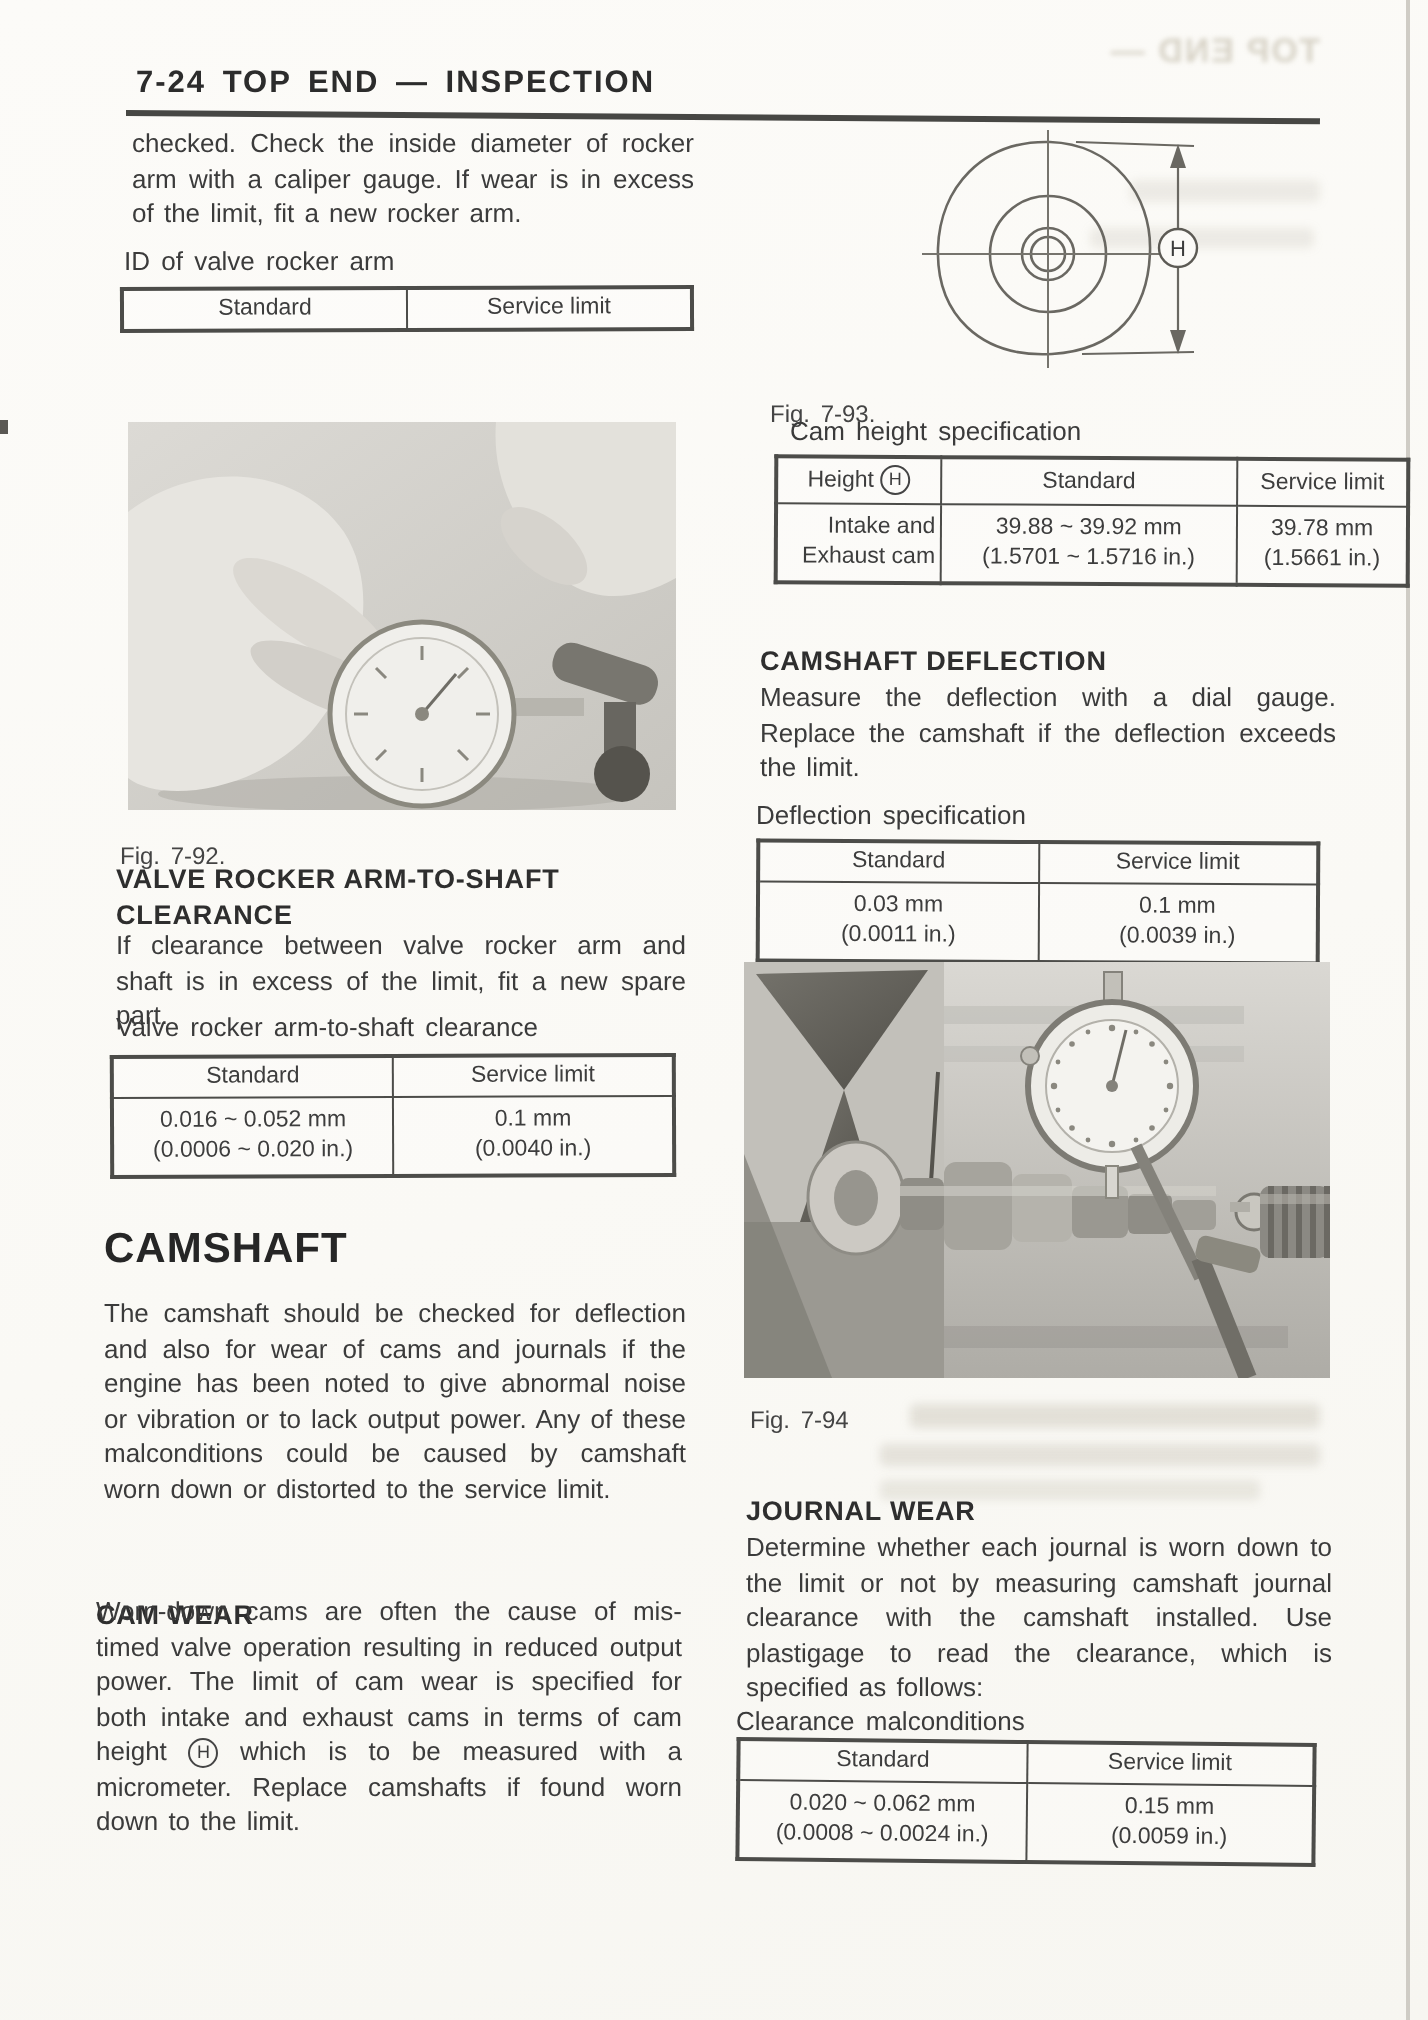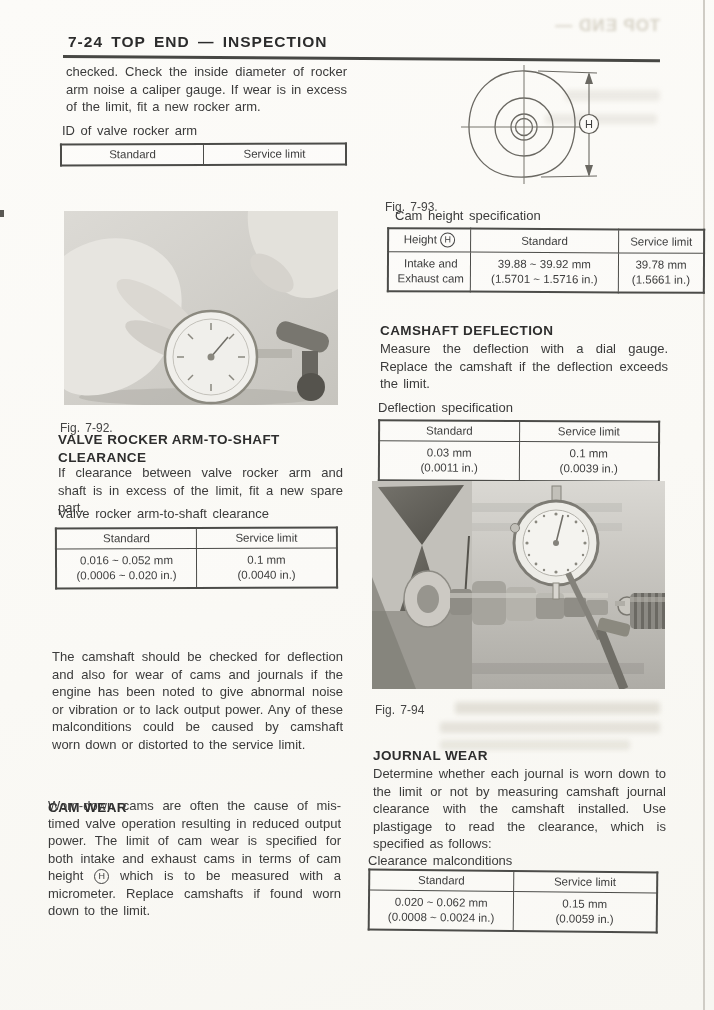--- a/index.html
+++ b/index.html
@@ -19,21 +19,21 @@
   
   .para{font-size:13px;line-height:17.5px;text-align:justify;word-spacing:1.5px;color:#3b3b3b;}
   .sec-h{font-weight:bold;font-size:13.5px;letter-spacing:.4px;color:#2e2e2e;line-height:18px;}
   .big-h{font-weight:bold;font-size:21px;letter-spacing:.5px;color:#262626;}
   .tlabel{font-size:13px;word-spacing:2px;color:#3b3b3b;}
   .cap{font-size:12px;color:#444;word-spacing:2px;margin-top:12px;}
   
   table.spec{border-collapse:collapse;border:2px solid #4c4c49;width:100%;background:rgba(255,255,255,0.25);}
   table.spec th{border:1px solid #4c4c49;border-bottom:1.5px solid #4c4c49;font-weight:normal;font-size:11.5px;padding:3px 2px 4px;color:#3d3d3d;}
   table.spec td{border:1px solid #4c4c49;font-size:11.5px;line-height:14.5px;text-align:center;padding:4px 2px 5px;white-space:pre-line;color:#3d3d3d;}
-  table.spec td.lft{text-align:center;padding-left:5px;}
+  table.spec td.lft{text-align:right;padding-left:5px;}
   .circled{display:inline-block;width:13px;height:13px;line-height:13px;border:1px solid #444;border-radius:50%;font-size:9px;text-align:center;vertical-align:1px;}
   
   .photo{display:block;}
   .edge-r{background:#cfccc5;}
   .speck{background:#5a5853;}
 </style>
 </head>
 <body>
 
 <div class="page">
@@ -44,21 +44,21 @@
   <div class="abs gbar" style="left:455px;top:702px;width:205px;height:12px;background:rgba(150,142,118,0.22);"></div>
   <div class="abs gbar" style="left:440px;top:722px;width:220px;height:11px;background:rgba(150,142,118,0.20);"></div>
   <div class="abs gbar" style="left:440px;top:740px;width:190px;height:10px;background:rgba(150,142,118,0.16);"></div>
 
   <div class="abs edge-r" style="left:703px;top:0;width:2px;height:1010px;"></div>
   <div class="abs speck" style="left:0;top:210px;width:4px;height:7px;"></div>
 
   <div class="abs hdr" style="left:68px;top:33px;">7-24  TOP END — INSPECTION</div>
   <div class="abs hdr-rule" style="left:63px;top:55px;width:597px;"></div>
 
-  <div class="abs para" style="left:66px;top:63px;width:281px;">checked.  Check the inside diameter of rocker arm noise a caliper gauge.  If wear is in excess of the limit, fit a new rocker arm.</div>
+  <div class="abs para" style="left:66px;top:63px;width:281px;">checked.  Check the inside diameter of rocker arm with a caliper gauge.  If wear is in excess of the limit, fit a new rocker arm.</div>
 
   <div class="abs tlabel" style="left:62px;top:123px;">ID of valve rocker arm</div>
 
   <table class="spec abs" style="left:60px;top:143px;width:287px;transform:rotate(-0.2deg);">
     <tbody>
         <tr>
       <th style="width:50%;">Standard</th>
       <th>Service limit</th>
     </tr>
   </tbody>
@@ -124,20 +124,21 @@
     </tr>
     <tr>
       <td>0.016 ~ 0.052 mm
 (0.0006 ~ 0.020 in.)</td>
       <td>0.1 mm
 (0.0040 in.)</td>
     </tr>
   </tbody>
     </table>
 
+  <div class="abs big-h" style="left:52px;top:613px;">CAMSHAFT</div>
   <div class="abs para" style="left:52px;top:648px;width:291px;">The camshaft should be checked for deflection and also for wear of cams and journals if the engine has been noted to give abnormal noise or vibration or to lack output power.  Any of these malconditions could be caused by camshaft worn down or distorted to the service limit.</div>
 
   <div class="abs sec-h" style="left:48px;top:779px;margin-top:20px;">CAM WEAR</div>
   <div class="abs para" style="left:48px;top:797px;width:293px;"><span>Worn-down cams are often the cause of mis-timed valve operation resulting in reduced output power.  The limit of cam wear is specified for both intake and exhaust cams in terms of cam height </span><span class="circled">H</span><span> which is to be measured with a micrometer.  Replace camshafts if found worn down to the limit.</span></div>
 
   <svg class="abs" style="left:373px;top:64px;" width="292" height="122" viewBox="0 0 292 122">
     <g fill="none" stroke="#6a6862" stroke-width="1.3">
       <path d="M152,7 C183,8 203,33 202,62 C201,92 185,111 153,113 C117,115 95,93 96,60 C97,30 118,6 152,7 Z"></path>
       <circle cx="151" cy="63" r="29"></circle>
       <circle cx="151" cy="63" r="13"></circle>

